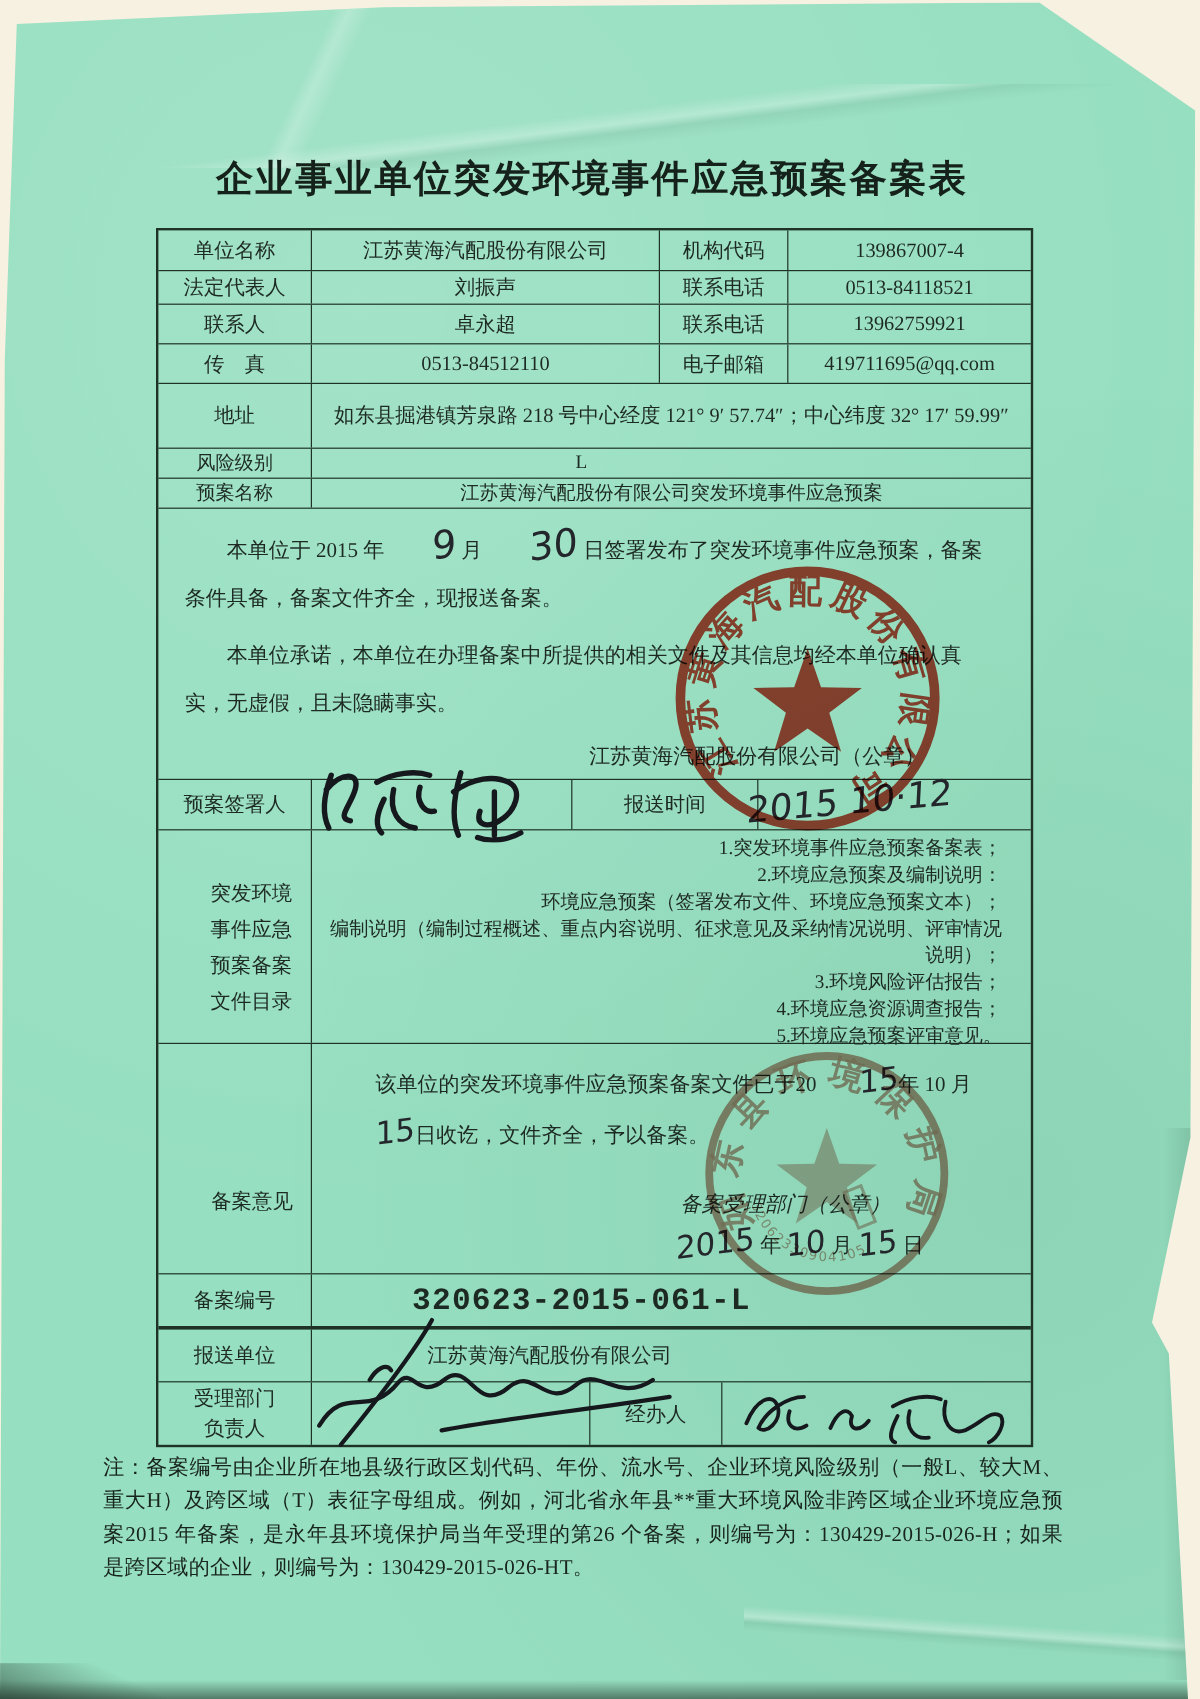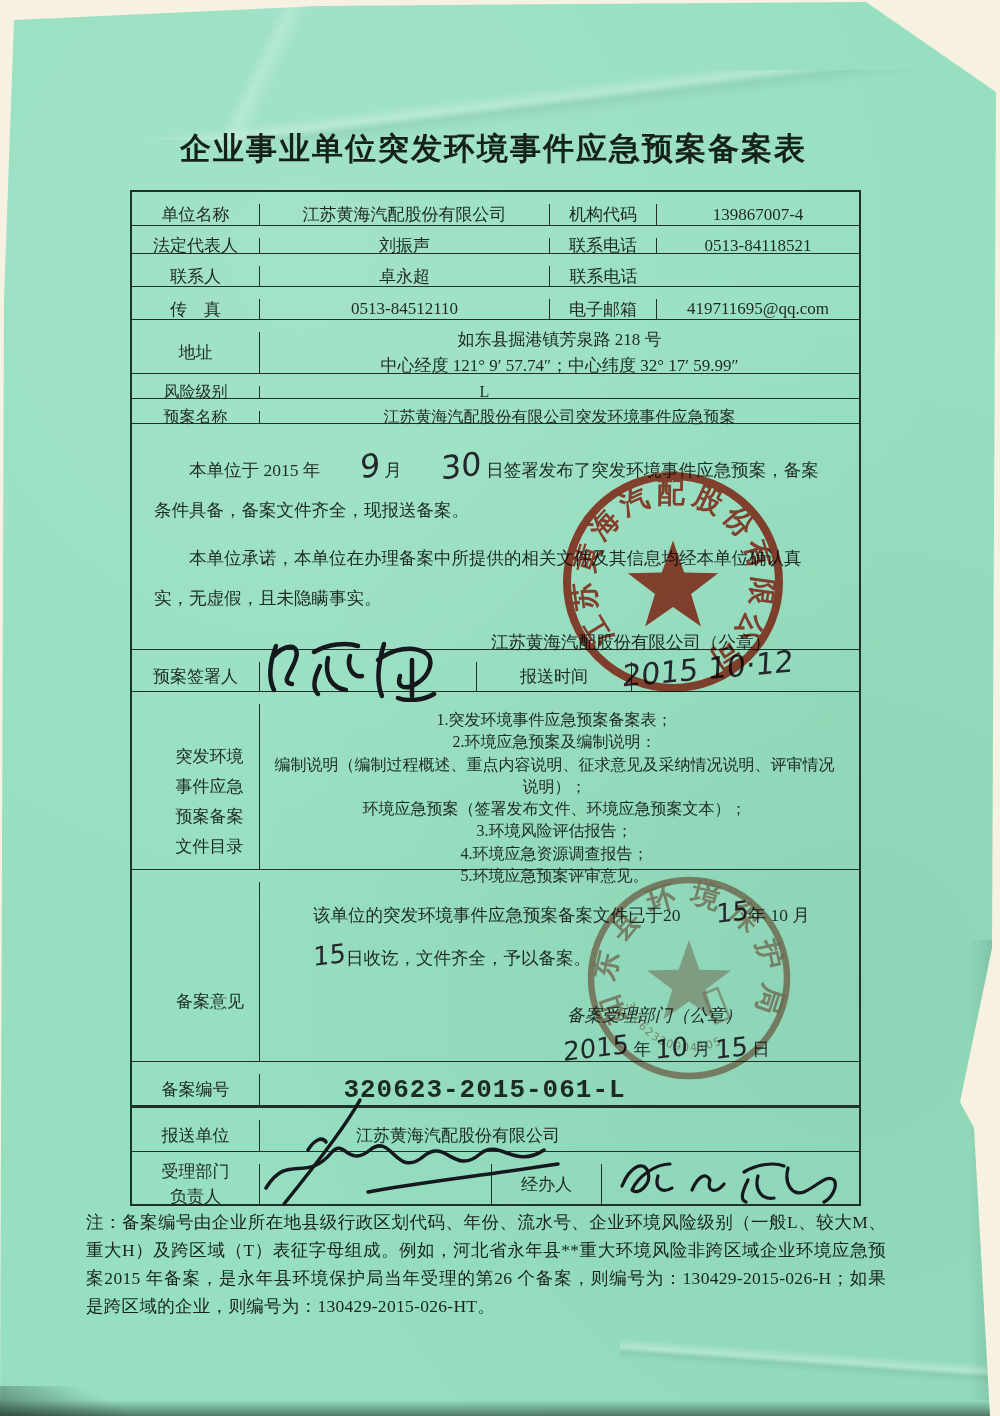--- a/index.html
+++ b/index.html
@@ -38,47 +38,47 @@
   }
 
   .tbl{
     position:absolute;left:130px;top:190px;width:727px;
     border:2px solid #1e3326;
     font-size:17px;
   }
   .row{display:flex;border-bottom:1.5px solid #1e3326;box-sizing:border-box;}
   .row:last-child{border-bottom:none;}
   .cell{box-sizing:border-box;display:flex;align-items:center;justify-content:center;
-    border-right:1.5px solid #1e3326;overflow:visible;text-align:center;margin-top:12px;}
+    border-right:1.5px solid #1e3326;overflow:visible;text-align:center;}
   .cell:last-child{border-right:none;}
   .lab{flex:0 0 128px;}
   .v1{flex:0 0 290px;}
   .l2{flex:0 0 107px;}
   .v2{flex:1 1 auto;}
   .h34{height:34px} .h28{height:28px} .h33{height:33px} .h54{height:54px}
   .h25{height:25px;font-size:16px} .h226{height:226px} .h42{height:42px}
   .h178{height:178px} .h192{height:192px} .h46{height:46px} .h44{height:44px} .h52{height:52px}
 
-  .addr{flex-direction:column;justify-content:center;line-height:26px;}
+  .addr{flex-direction:row;justify-content:center;line-height:26px;}
   .wide-center{padding-right:150px;}
   .decl-cell{display:block;text-align:left;padding:14px 26px 0 22px;font-size:17.5px;line-height:40px;}
   .decl-cell p{margin:0;text-indent:2em;}
   .decl-cell .p2{margin-top:8px;}
   .seal-line{text-align:right;padding-right:62px;margin-top:4px;}
   .hw{display:inline-block;font-family:"DejaVu Sans",sans-serif;color:#23262b;
       transform:rotate(-7deg) skewX(-7deg);line-height:0;}
   .hw-big{font-size:32px;vertical-align:-3px;}
   .hw-mid{font-size:26px;vertical-align:-2px;}
 
   .sig-cell{flex:0 0 217px;}
   .st-lab{flex:0 0 155px;}
   .st-val{flex:1 1 auto;}
 
   .cat-lab{flex-direction:column;justify-content:flex-start;padding-top:38px;line-height:30px;padding-left:28px;}
-  .cat-val{display:block;text-align:center;font-size:16px;line-height:22.3px;padding:5px 24px 0 14px;}
+  .cat-val{display:block;text-align:right;font-size:16px;line-height:22.3px;padding:5px 24px 0 14px;}
 
   .op-lab{align-items:flex-end;padding-bottom:48px;padding-left:29px;}
   .op-val{display:block;text-align:left;padding:12px 22px 0 18px;font-size:17.5px;line-height:43px;}
   .op-first{text-indent:2em;}
   .dept-line{text-align:right;padding-right:95px;margin-top:20px;line-height:30px;font-style:italic;}
   .op-date{padding-left:285px;margin-top:2px;line-height:34px;}
 
   .recno{font-size:26px;font-weight:600;letter-spacing:1px;font-family:Liberation Mono, monospace;}
   .subunit{justify-content:flex-start;padding-left:96px;}
   .acc-lab{flex-direction:column;line-height:25px;}
@@ -120,20 +120,21 @@
     <div class="cell lab">法定代表人</div>
     <div class="cell v1">刘振声</div>
     <div class="cell l2">联系电话</div>
     <div class="cell v2">0513-84118521</div>
   </div>
 
   <div class="row h33">
     <div class="cell lab">联系人</div>
     <div class="cell v1">卓永超</div>
     <div class="cell l2">联系电话</div>
+    <div class="cell v2">13962759921</div>
   </div>
 
   <div class="row h33">
     <div class="cell lab">传　真</div>
     <div class="cell v1">0513-84512110</div>
     <div class="cell l2">电子邮箱</div>
     <div class="cell v2">419711695@qq.com</div>
   </div>
 
   <div class="row h54">
@@ -178,22 +179,22 @@
   <div class="row h178">
     <div class="cell lab cat-lab">
       <span>突发环境</span>
       <span>事件应急</span>
       <span>预案备案</span>
       <span>文件目录</span>
     </div>
     <div class="cell v2 cat-val">
       <div>1.突发环境事件应急预案备案表；</div>
       <div>2.环境应急预案及编制说明：</div>
+      <div>环境应急预案（签署发布文件、环境应急预案文本）；</div>
       <div>编制说明（编制过程概述、重点内容说明、征求意见及采纳情况说明、评审情况说明）；</div>
-      <div>环境应急预案（签署发布文件、环境应急预案文本）；</div>
       <div>3.环境风险评估报告；</div>
       <div>4.环境应急资源调查报告；</div>
       <div>5.环境应急预案评审意见。</div>
     </div>
   </div>
 
   <div class="row h192">
     <div class="cell lab op-lab">备案意见</div>
     <div class="cell v2 op-val">
       <div class="op-first">

